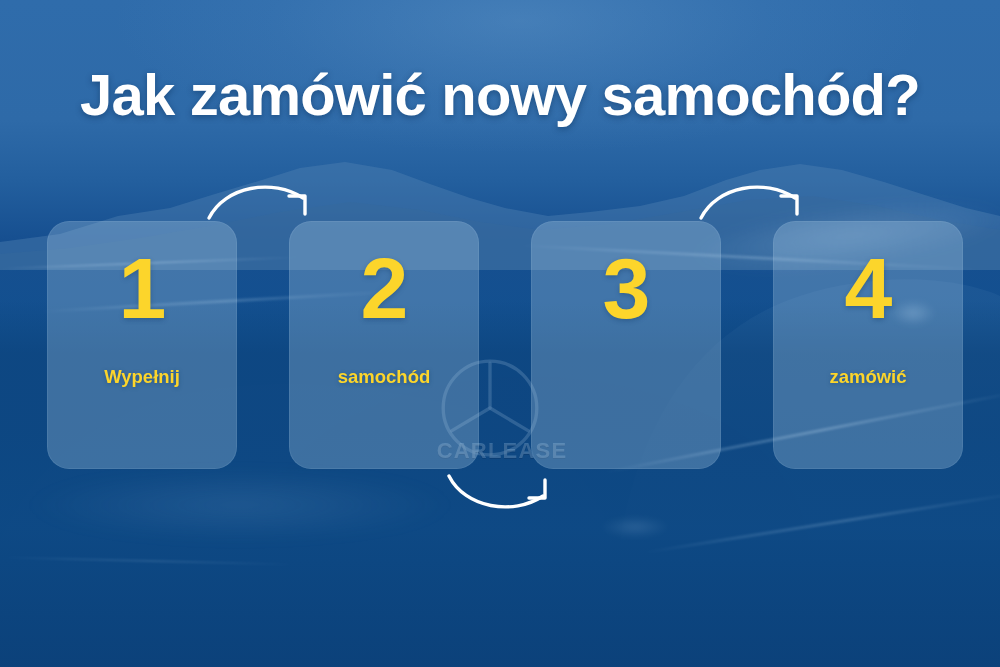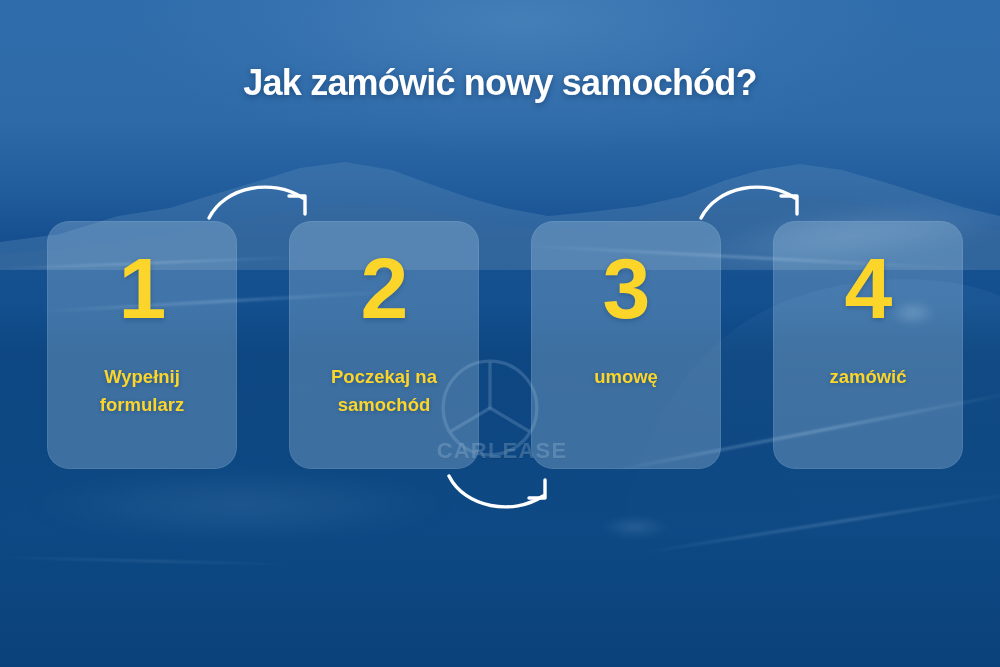--- a/index.html
+++ b/index.html
@@ -122,21 +122,21 @@
   .glint-1 { left: 890px; top: 300px; width: 46px; height: 26px; }
   .glint-2 { left: 600px; top: 516px; width: 70px; height: 22px; opacity:.5; }
 
   
   .title {
     position: absolute;
     left: 0; top: 63px;
     width: 100%;
     text-align: center;
     color: #ffffff;
-    font-size: 36px;
+    font-size: 58px;
     font-weight: 700;
     letter-spacing: -0.8px;
     line-height: 1.1;
     text-shadow: 0 2px 6px rgba(6,40,80,0.45);
     white-space: nowrap;
   }
 
   
   .steps {
     position: absolute;
@@ -241,36 +241,33 @@
   <div class="bg-plate">CARLEASE</div>
 
   <div class="title">Jak zamówić nowy samochód?</div>
 
   <div class="steps">
 
     <div class="card">
       <div class="card-number">1</div>
       <div class="card-label">
         <div>Wypełnij</div>
-        <div>formularz</div>
       </div>
     </div>
 
     <div class="card">
       <div class="card-number">2</div>
       <div class="card-label">
-        <div>Poczekaj na</div>
         <div>samochód</div>
       </div>
     </div>
 
     <div class="card">
       <div class="card-number">3</div>
       <div class="card-label">
-        <div>umowę</div>
       </div>
     </div>
 
     <div class="card">
       <div class="card-number">4</div>
       <div class="card-label">
         <div>zamówić</div>
       </div>
     </div>
 

